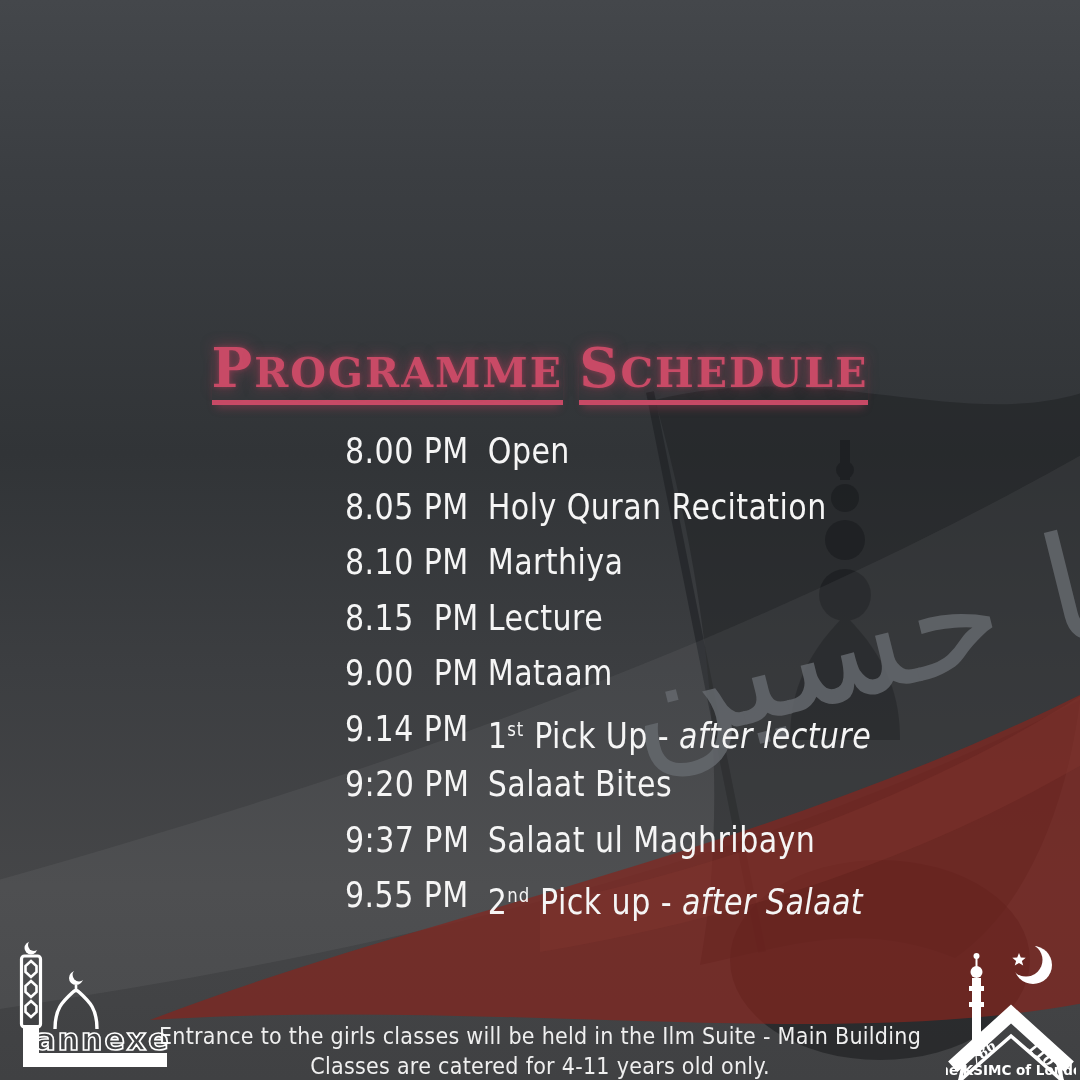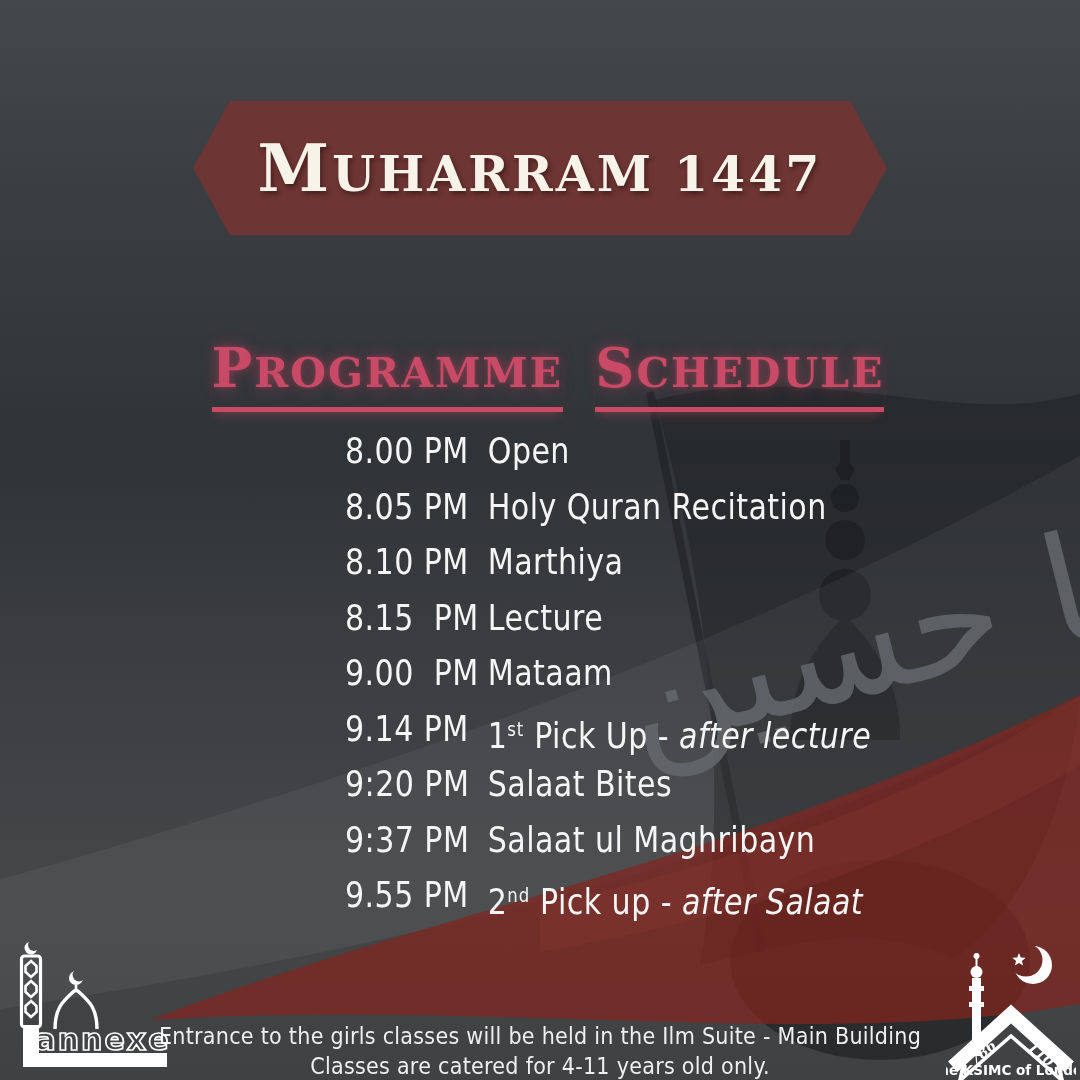--- a/index.html
+++ b/index.html
@@ -42,22 +42,22 @@
     color:#F4F1E9;text-transform:uppercase;font-weight:600;
     text-shadow:1px 3px 4px rgba(0,0,0,.55);
   }
   
   .section-title{
     position:absolute;left:0;top:341px;width:1080px;z-index:3;text-align:center;
     font-family:"DejaVu Serif",serif;font-size:41px;letter-spacing:2px;line-height:1;
     color:var(--accent_pink);text-transform:uppercase;font-weight:700;
     text-shadow:0 0 14px rgba(202,66,98,.55),0 0 4px rgba(202,66,98,.35);
   }
-  .uw{border-bottom:5px solid var(--accent_pink);padding-bottom:10px;
-      box-shadow:0 7px 8px -4px rgba(202,66,98,.35);margin-left:16px;}
+  .uw{border-bottom:5px solid var(--accent_pink);padding-bottom:3px;
+      box-shadow:0 7px 8px -4px rgba(202,66,98,.35);}
   
   .schedule{
     position:absolute;left:345px;top:424px;width:760px;z-index:3;
     transform:scaleX(.86);transform-origin:left top;
     color:#F5F5F5;font-size:35px;line-height:55.5px;letter-spacing:.5px;
   }
   .s-row{display:flex;height:55.5px;}
   .s-time{width:166px;flex:0 0 auto;white-space:pre;}
   .s-event{flex:1;}
   
@@ -95,23 +95,20 @@
     <text x="880" y="690" font-size="150" fill="#5d6166" opacity="0.85" text-anchor="middle" transform="rotate(-14 880 650)" font-family="DejaVu Sans, sans-serif">يا حسين</text>
   </svg>
 
   <svg class="bg-layer" width="1080" height="1080" viewBox="0 0 1080 1080">
     <path d="M -20 885 C 320 790, 720 660, 1090 450 L 1090 695 C 740 875, 360 955, -20 1012 Z" fill="#ffffff" opacity="0.05"></path>
     <path d="M 150 1020 C 420 915, 760 855, 1090 690 L 1090 1002 C 830 1052, 500 998, 150 1020 Z" fill="#84261F" opacity="0.72"></path>
     <path d="M 540 905 C 760 860, 950 780, 1090 690 L 1090 760 C 920 860, 740 918, 540 952 Z" fill="#8c3a33" opacity="0.25"></path>
   </svg>
 
 
-  <div class="hexagon">
-    <h2 class="hex-title"><span class="part"><span class="cap">M</span>uharram 1447</span></h2>
-  </div>
 
 
   <div class="section-title"><span class="part"><span class="uw"><span class="cap">P</span>rogramme</span> <span class="uw"><span class="cap">S</span>chedule</span></span></div>
 
   <div class="schedule">
     <div class="s-row">
       <span class="s-time">8.00 PM</span>
       <span class="s-event"><span class="part">Open</span></span>
     </div>
     <div class="s-row">

